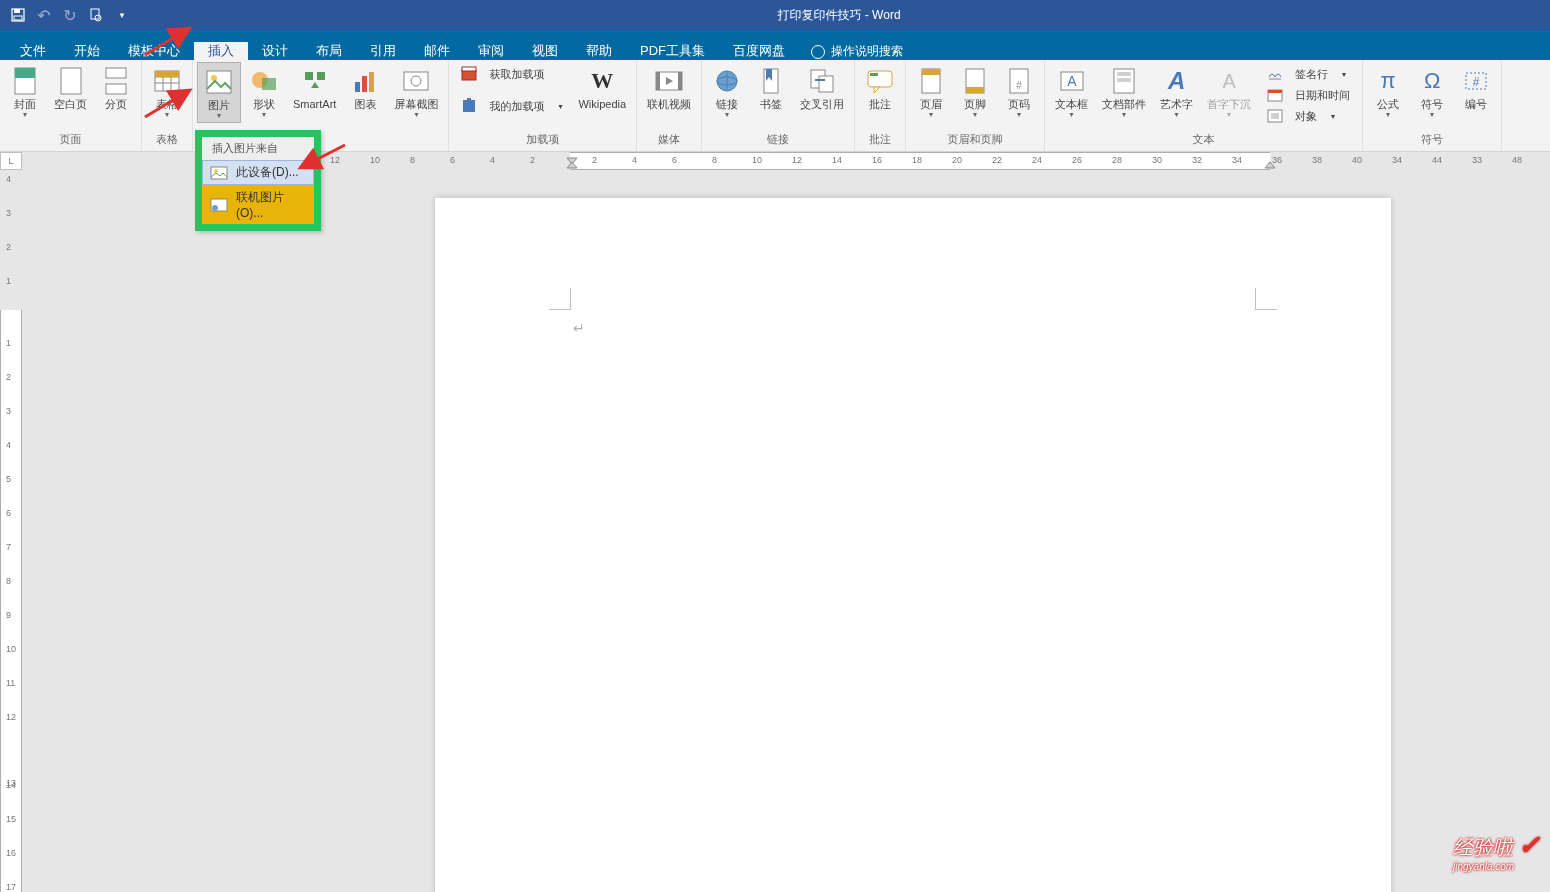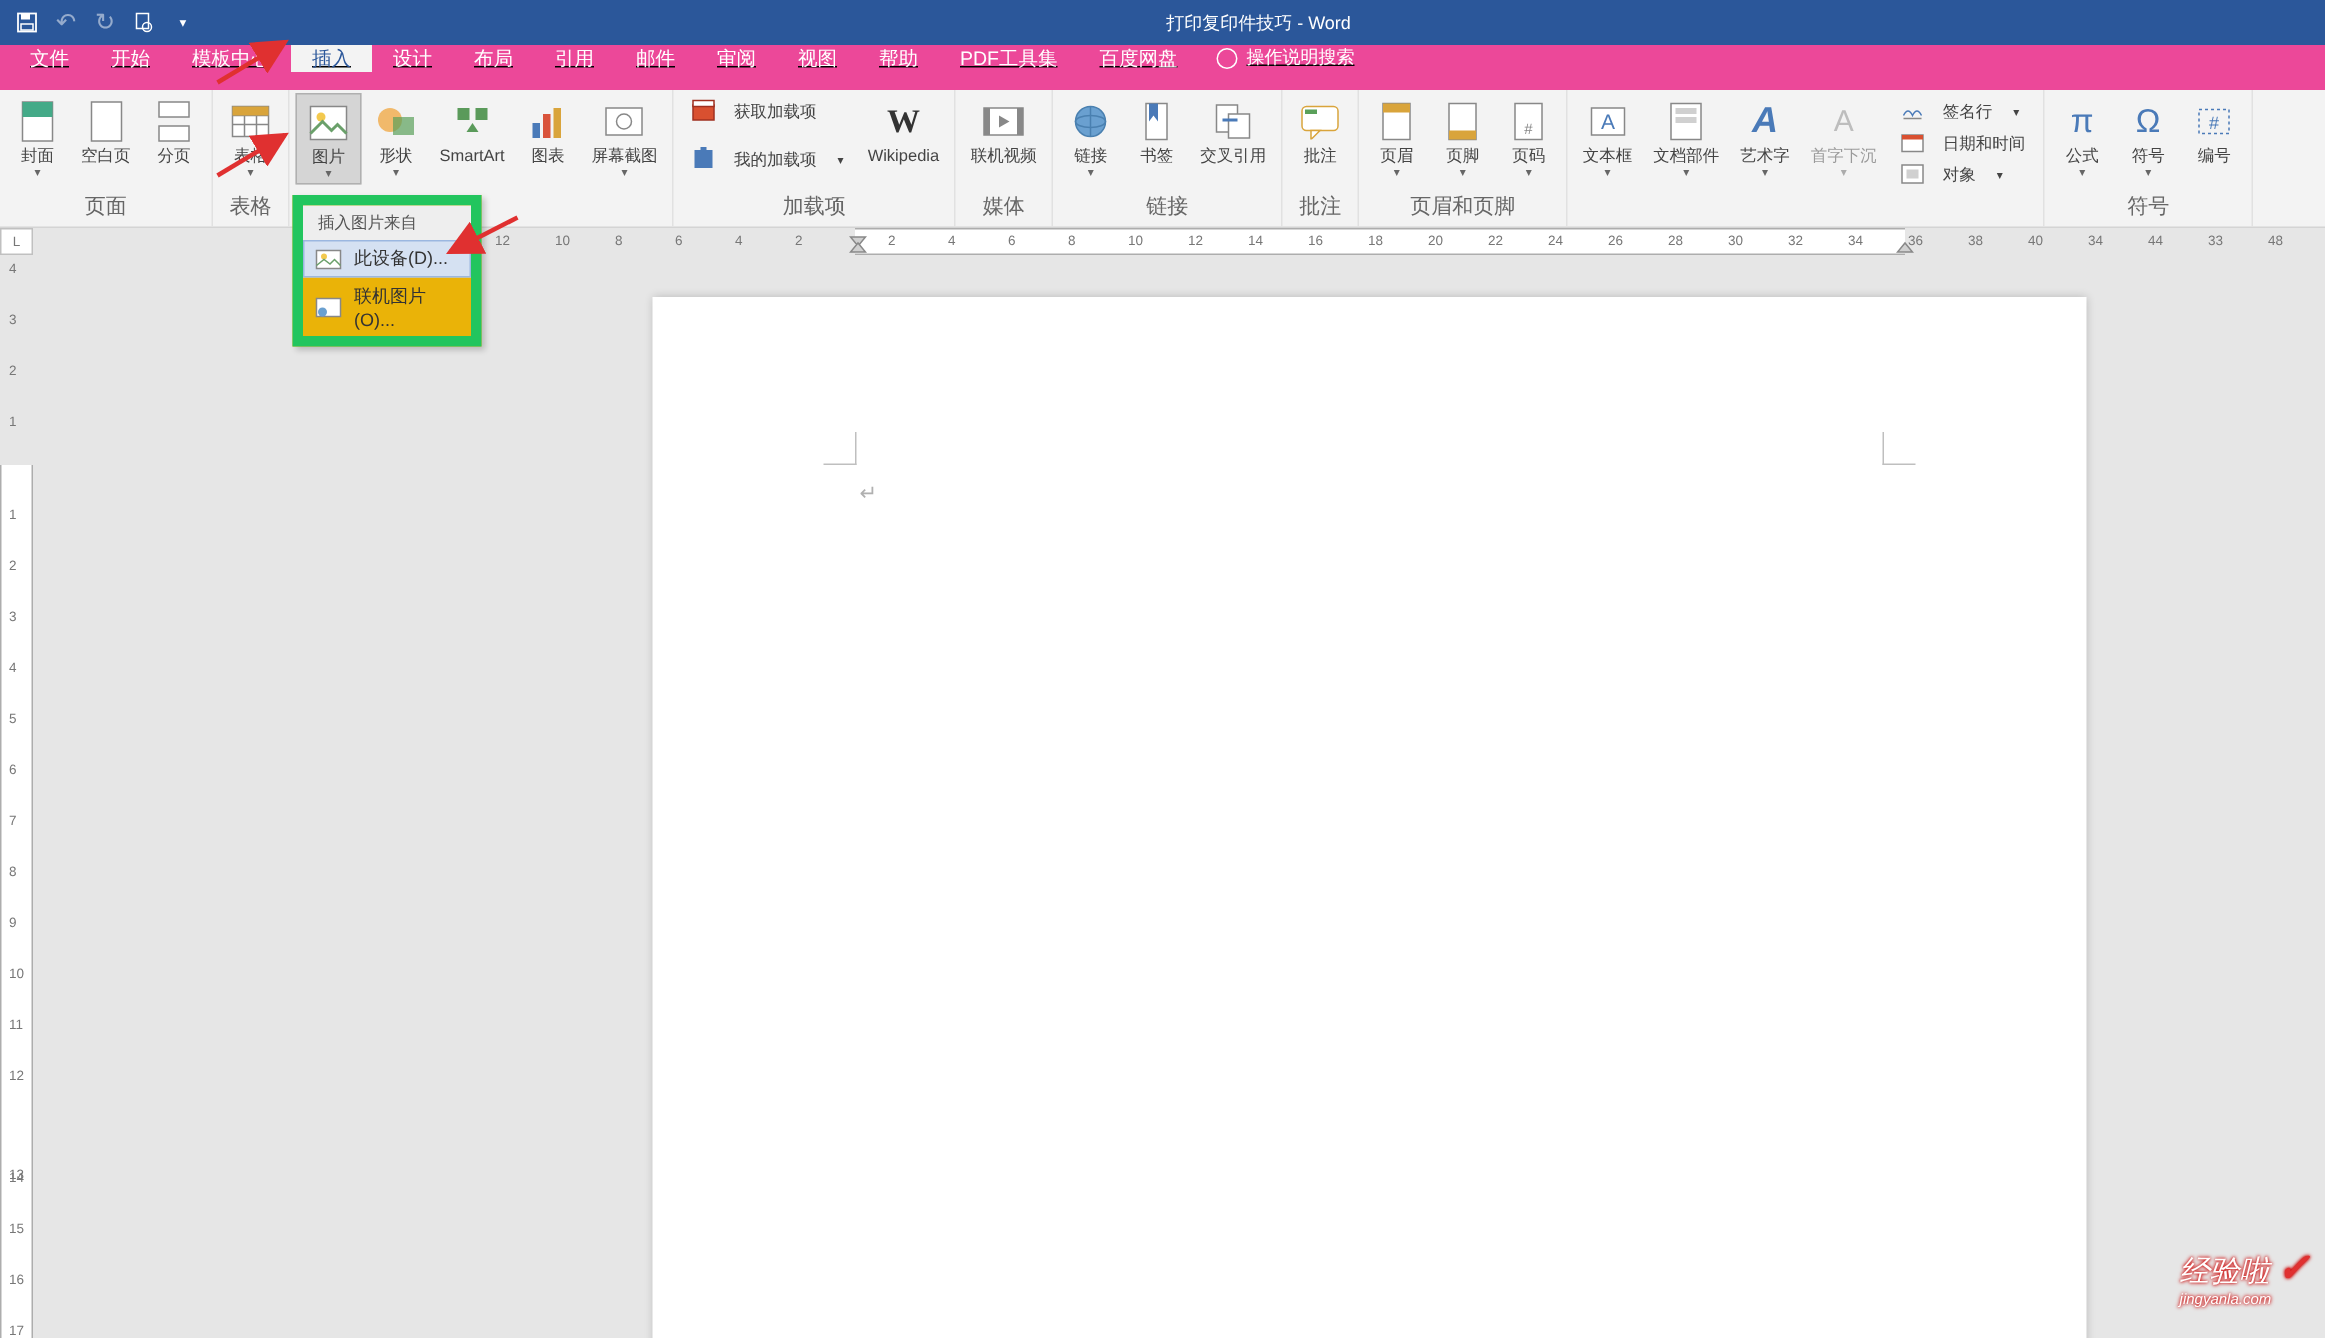--- a/index.html
+++ b/index.html
@@ -6,31 +6,31 @@
 body { background: #e6e6e6; width: 1550px; height: 892px; overflow: hidden; position: relative; }
 
 
 .titlebar { background: #2b579a; height: 30px; display: flex; align-items: center; padding: 0 6px; }
 .titlebar .qat { display: flex; align-items: center; gap: 2px; }
 .titlebar .qat-btn { width: 24px; height: 24px; display: flex; align-items: center; justify-content: center; color: #fff; cursor: pointer; }
 .titlebar .qat-btn.dim { opacity: 0.5; }
 .titlebar .title-text { flex: 1; text-align: center; color: #fff; font-size: 12px; }
 
 
-.tabs { background: #ec4899; height: 30px; display: flex; align-items: flex-start; padding-left: 6px; text-decoration: underline; }
+.tabs { background: #0369a1; height: 30px; display: flex; align-items: flex-end; padding-left: 6px; }
 .tab { padding: 0 14px; display: flex; align-items: center; color: #fff; font-size: 13px; cursor: pointer; }
 .tab.active { background: #f3f3f3; color: #2b579a; }
 .tell-me { display: flex; align-items: center; gap: 6px; padding: 0 12px; color: #fff; font-size: 12px; }
 .bulb { width: 14px; height: 14px; border: 1.5px solid #fff; border-radius: 50%; position: relative; }
 
 
 .ribbon { background: #f3f3f3; height: 92px; display: flex; border-bottom: 1px solid #d4d4d4; }
 .group { display: flex; flex-direction: column; border-right: 1px solid #e1e1e1; padding: 2px 4px 0 4px; }
 .group-body { flex: 1; display: flex; align-items: flex-start; gap: 2px; }
-.group-label { text-align: center; font-size: 14px; color: #666; padding: 2px 0 4px 0; }
+.group-label { text-align: center; font-size: 11px; color: #666; padding: 2px 0 4px 0; }
 .btn-large { display: flex; flex-direction: column; align-items: center; justify-content: flex-start; padding: 4px 6px 2px 6px; cursor: pointer; min-width: 38px; }
 .btn-large.selected { background: #d5d5d5; border: 1px solid #b0b0b0; }
 .btn-large .lbl { font-size: 11px; color: #444; text-align: center; margin-top: 2px; line-height: 13px; }
 .btn-large .arrow-d { font-size: 8px; color: #666; line-height: 8px; }
 .icon-box { width: 30px; height: 30px; display: flex; align-items: center; justify-content: center; }
 .vstack { display: flex; flex-direction: column; gap: 1px; padding: 2px 4px; }
 .btn-small { display: flex; align-items: center; gap: 12px; padding: 2px 4px; cursor: pointer; font-size: 11px; color: #444; white-space: nowrap; }
 .btn-small .ic { width: 16px; height: 16px; display: inline-flex; align-items: center; justify-content: center; }
 
 
@@ -417,20 +417,21 @@
               <svg width="16" height="14">
                 <rect x="1" y="1" width="14" height="12" fill="#fff" stroke="#888"></rect>
                 <rect x="4" y="4" width="8" height="6" fill="#d0d0d0"></rect>
               </svg>
             </span>
             <span>对象</span>
             <span style="font-size:8px;margin-left:2px;">▾</span>
           </div>
       </div>
     </div>
+    <div class="group-label">文本</div>
   </div>
 
   <div class="group">
     <div class="group-body">
       <div class="btn-large">
         <div class="icon-box" style="font-size:22px;color:#4a7ab8;">π</div>
         <div class="lbl">公式</div>
           <div class="arrow-d">▾</div>
       </div>
       <div class="btn-large">

